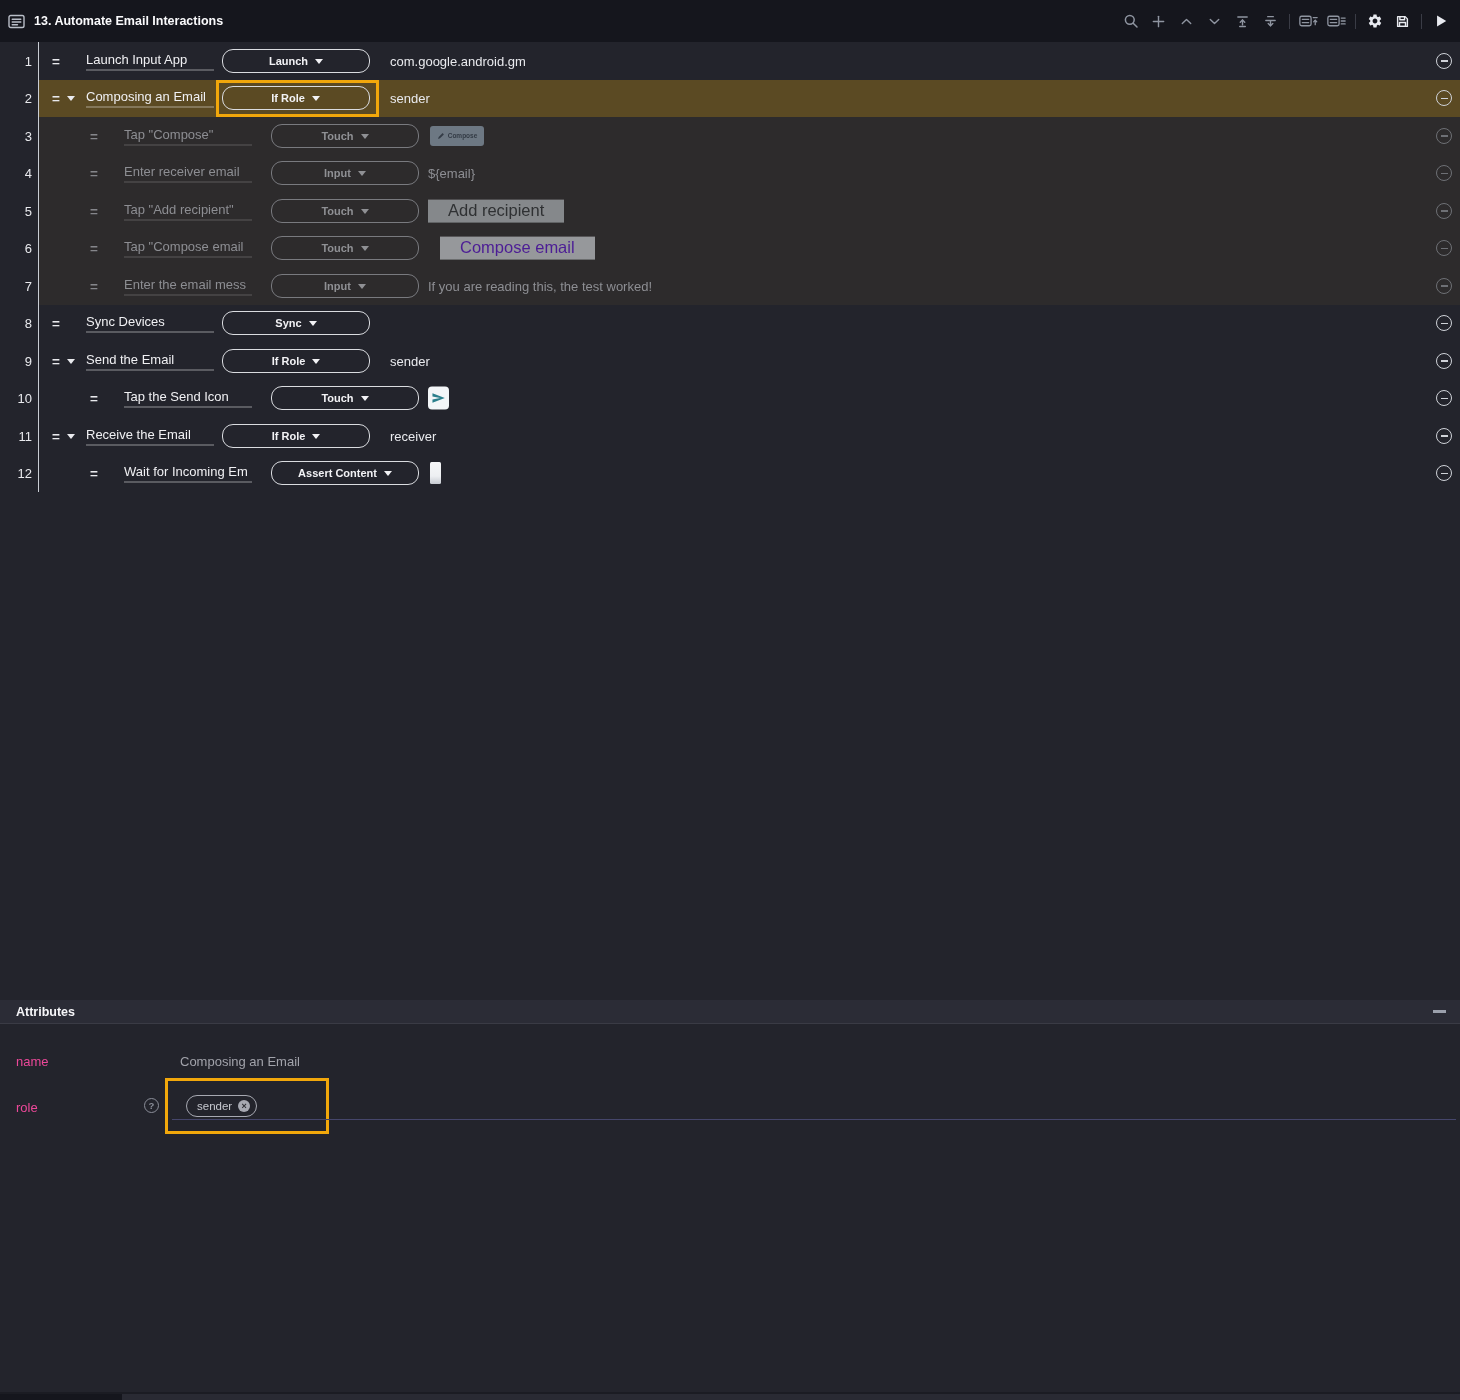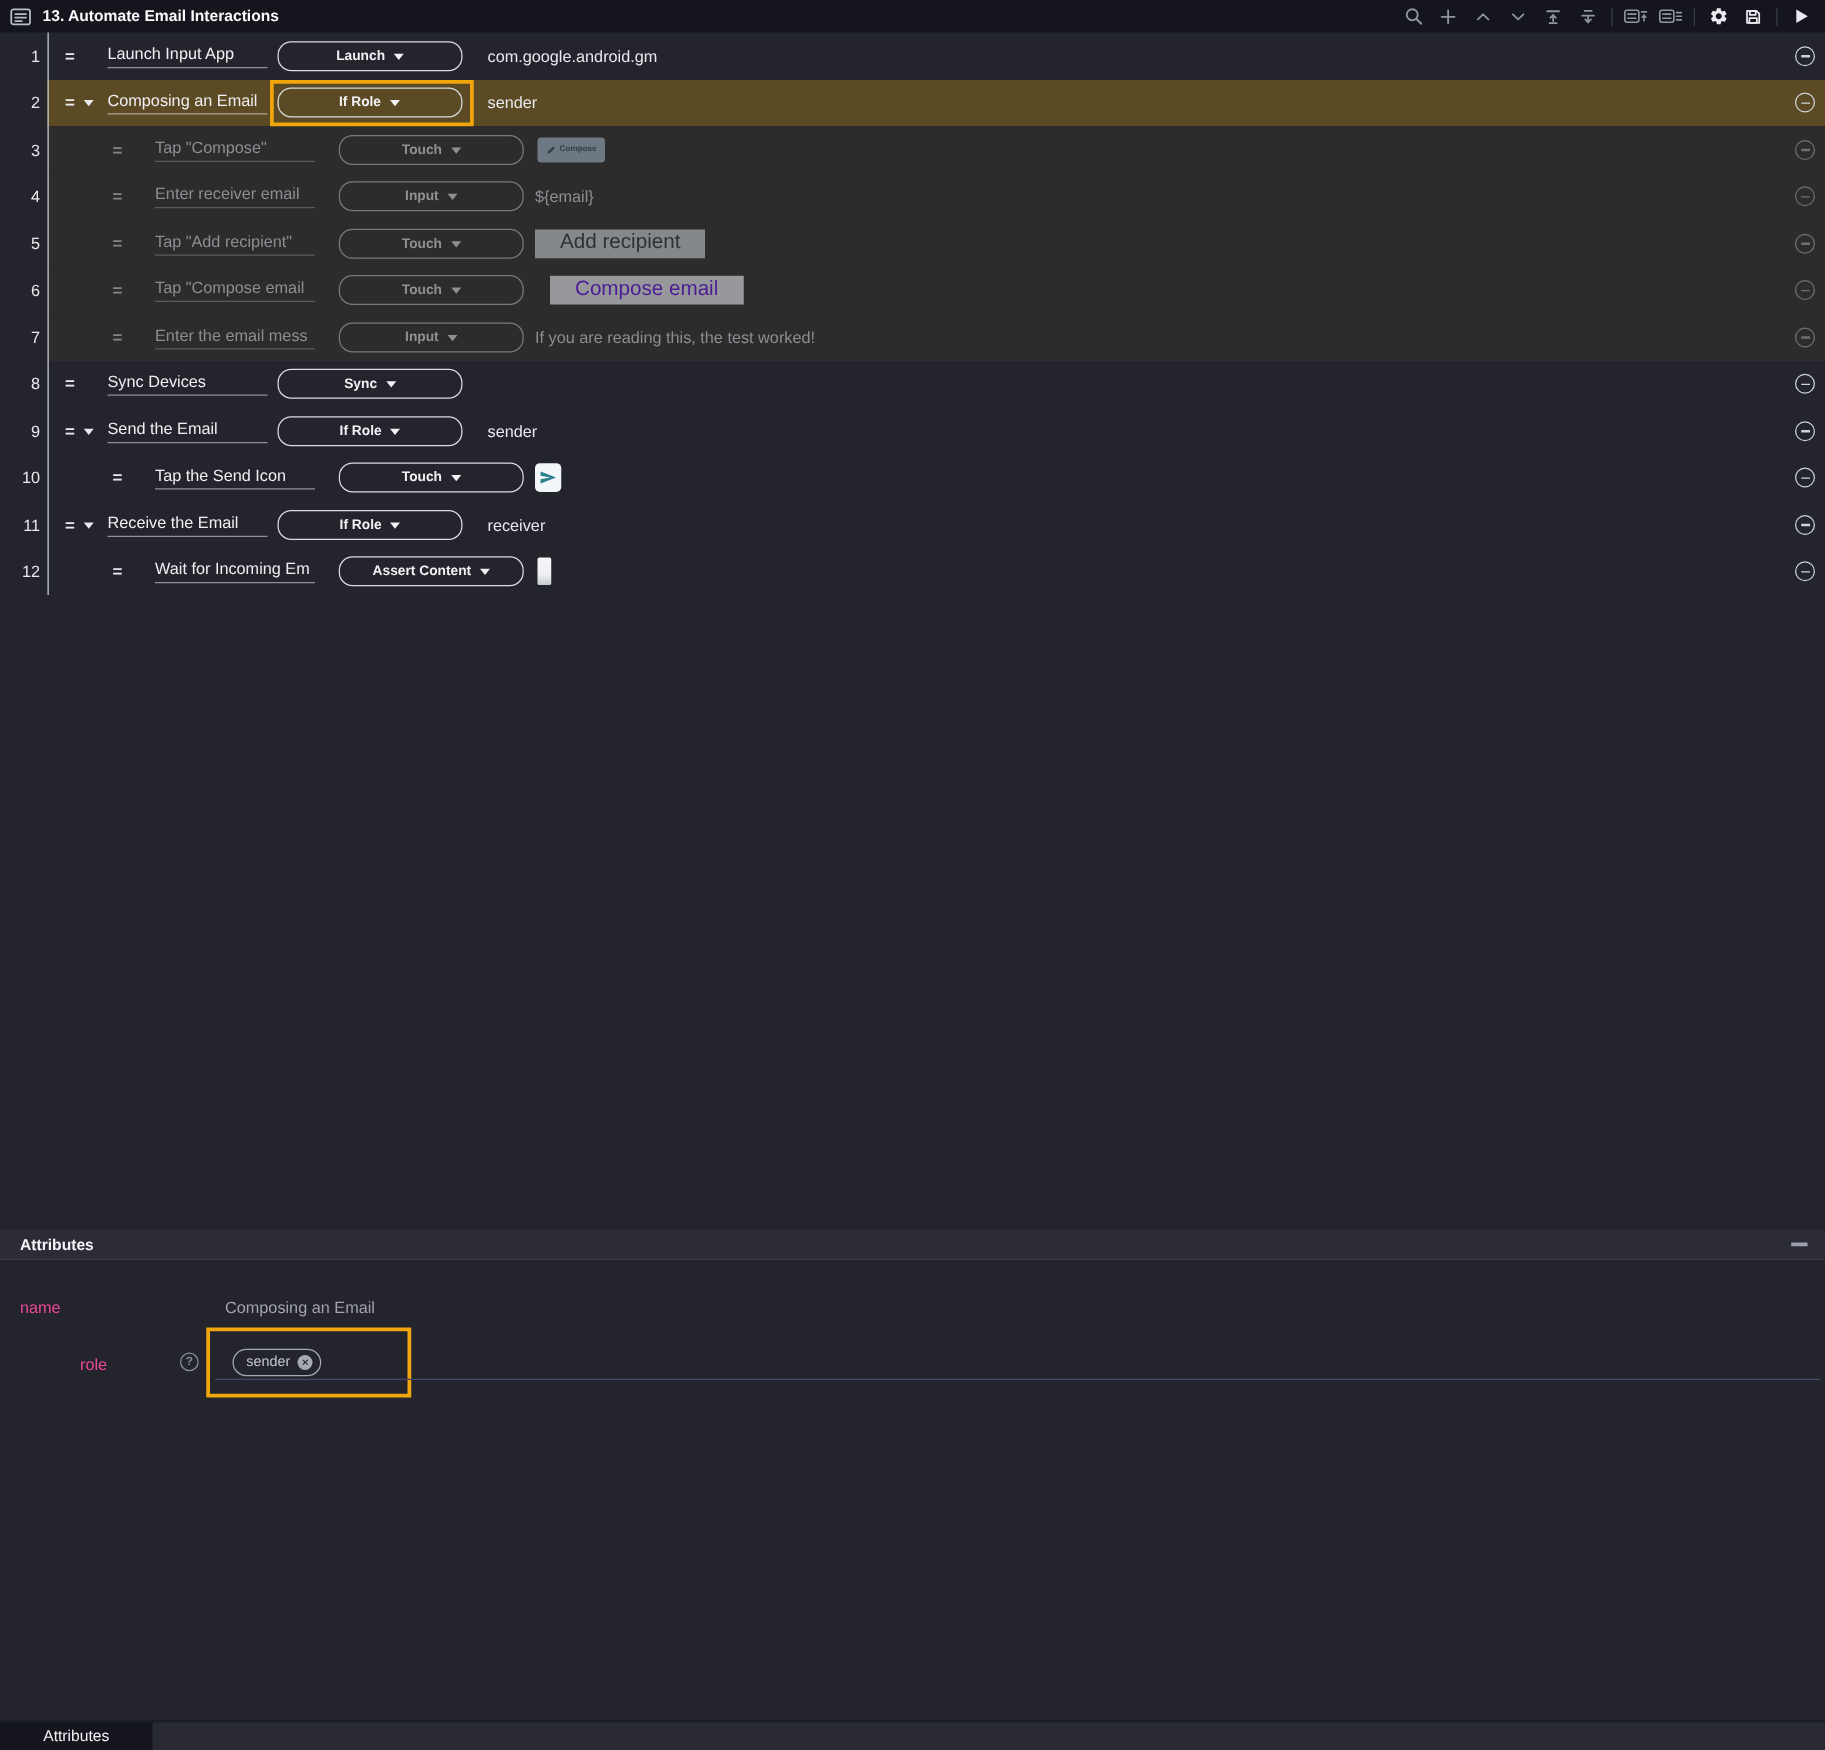--- a/index.html
+++ b/index.html
@@ -2,21 +2,21 @@
 <html><head>
 <meta charset="utf-8">
 <style>
   html,body{margin:0;padding:0;}
   body{
     width:1460px;height:1400px;overflow:hidden;
     background:#23242C;color:#ECECEF;
     font-family:"Liberation Sans",sans-serif;
   }
   
-  .titlebar{height:26px;background:#15161D;display:flex;align-items:center;padding:0 10px 0 8px;box-sizing:border-box;}
+  .titlebar{height:42px;background:#15161D;display:flex;align-items:center;padding:0 10px 0 8px;box-sizing:border-box;}
   .tb-logo{display:flex;color:#B9BEC8;}
   .title{font-size:12.5px;font-weight:700;color:#FAFAFC;margin-left:9px;white-space:nowrap;}
   .tb-right{margin-left:auto;display:flex;align-items:center;gap:9px;}
   .tb-btn{width:19px;height:19px;display:flex;align-items:center;justify-content:center;color:#8F95A1;cursor:pointer;}
   .tb-btn.bright{color:#E9EBF1;}
   .tb-btn svg{display:block;}
   .tb-sep{width:1px;height:15px;background:#3A3C46;}
   
   .steps{position:relative;height:958px;}
   .vline{position:absolute;left:38px;top:0;width:1px;height:450px;background:#C9CDD4;z-index:3;}
@@ -313,21 +313,21 @@
     </div>
   </div>
 
 <div class="attrs">
   <div class="attrs-header">
     <span class="attrs-title">Attributes</span>
     <span class="attrs-min"></span>
   </div>
   <span class="attr-label" style="top:54px;">name</span>
   <span class="attr-name-value">Composing an Email</span>
-  <span class="attr-label" style="top:100px;margin-left:48px;">role</span>
+  <span class="attr-label" style="top:100px;">role</span>
   <span class="help">?</span>
   <div class="role-hlbox"></div>
   <span class="role-chip">
     <span>sender</span>
     <span class="x">×</span>
   </span>
   <div class="role-underline"></div>
 </div>
 
 <div class="bottombar">

